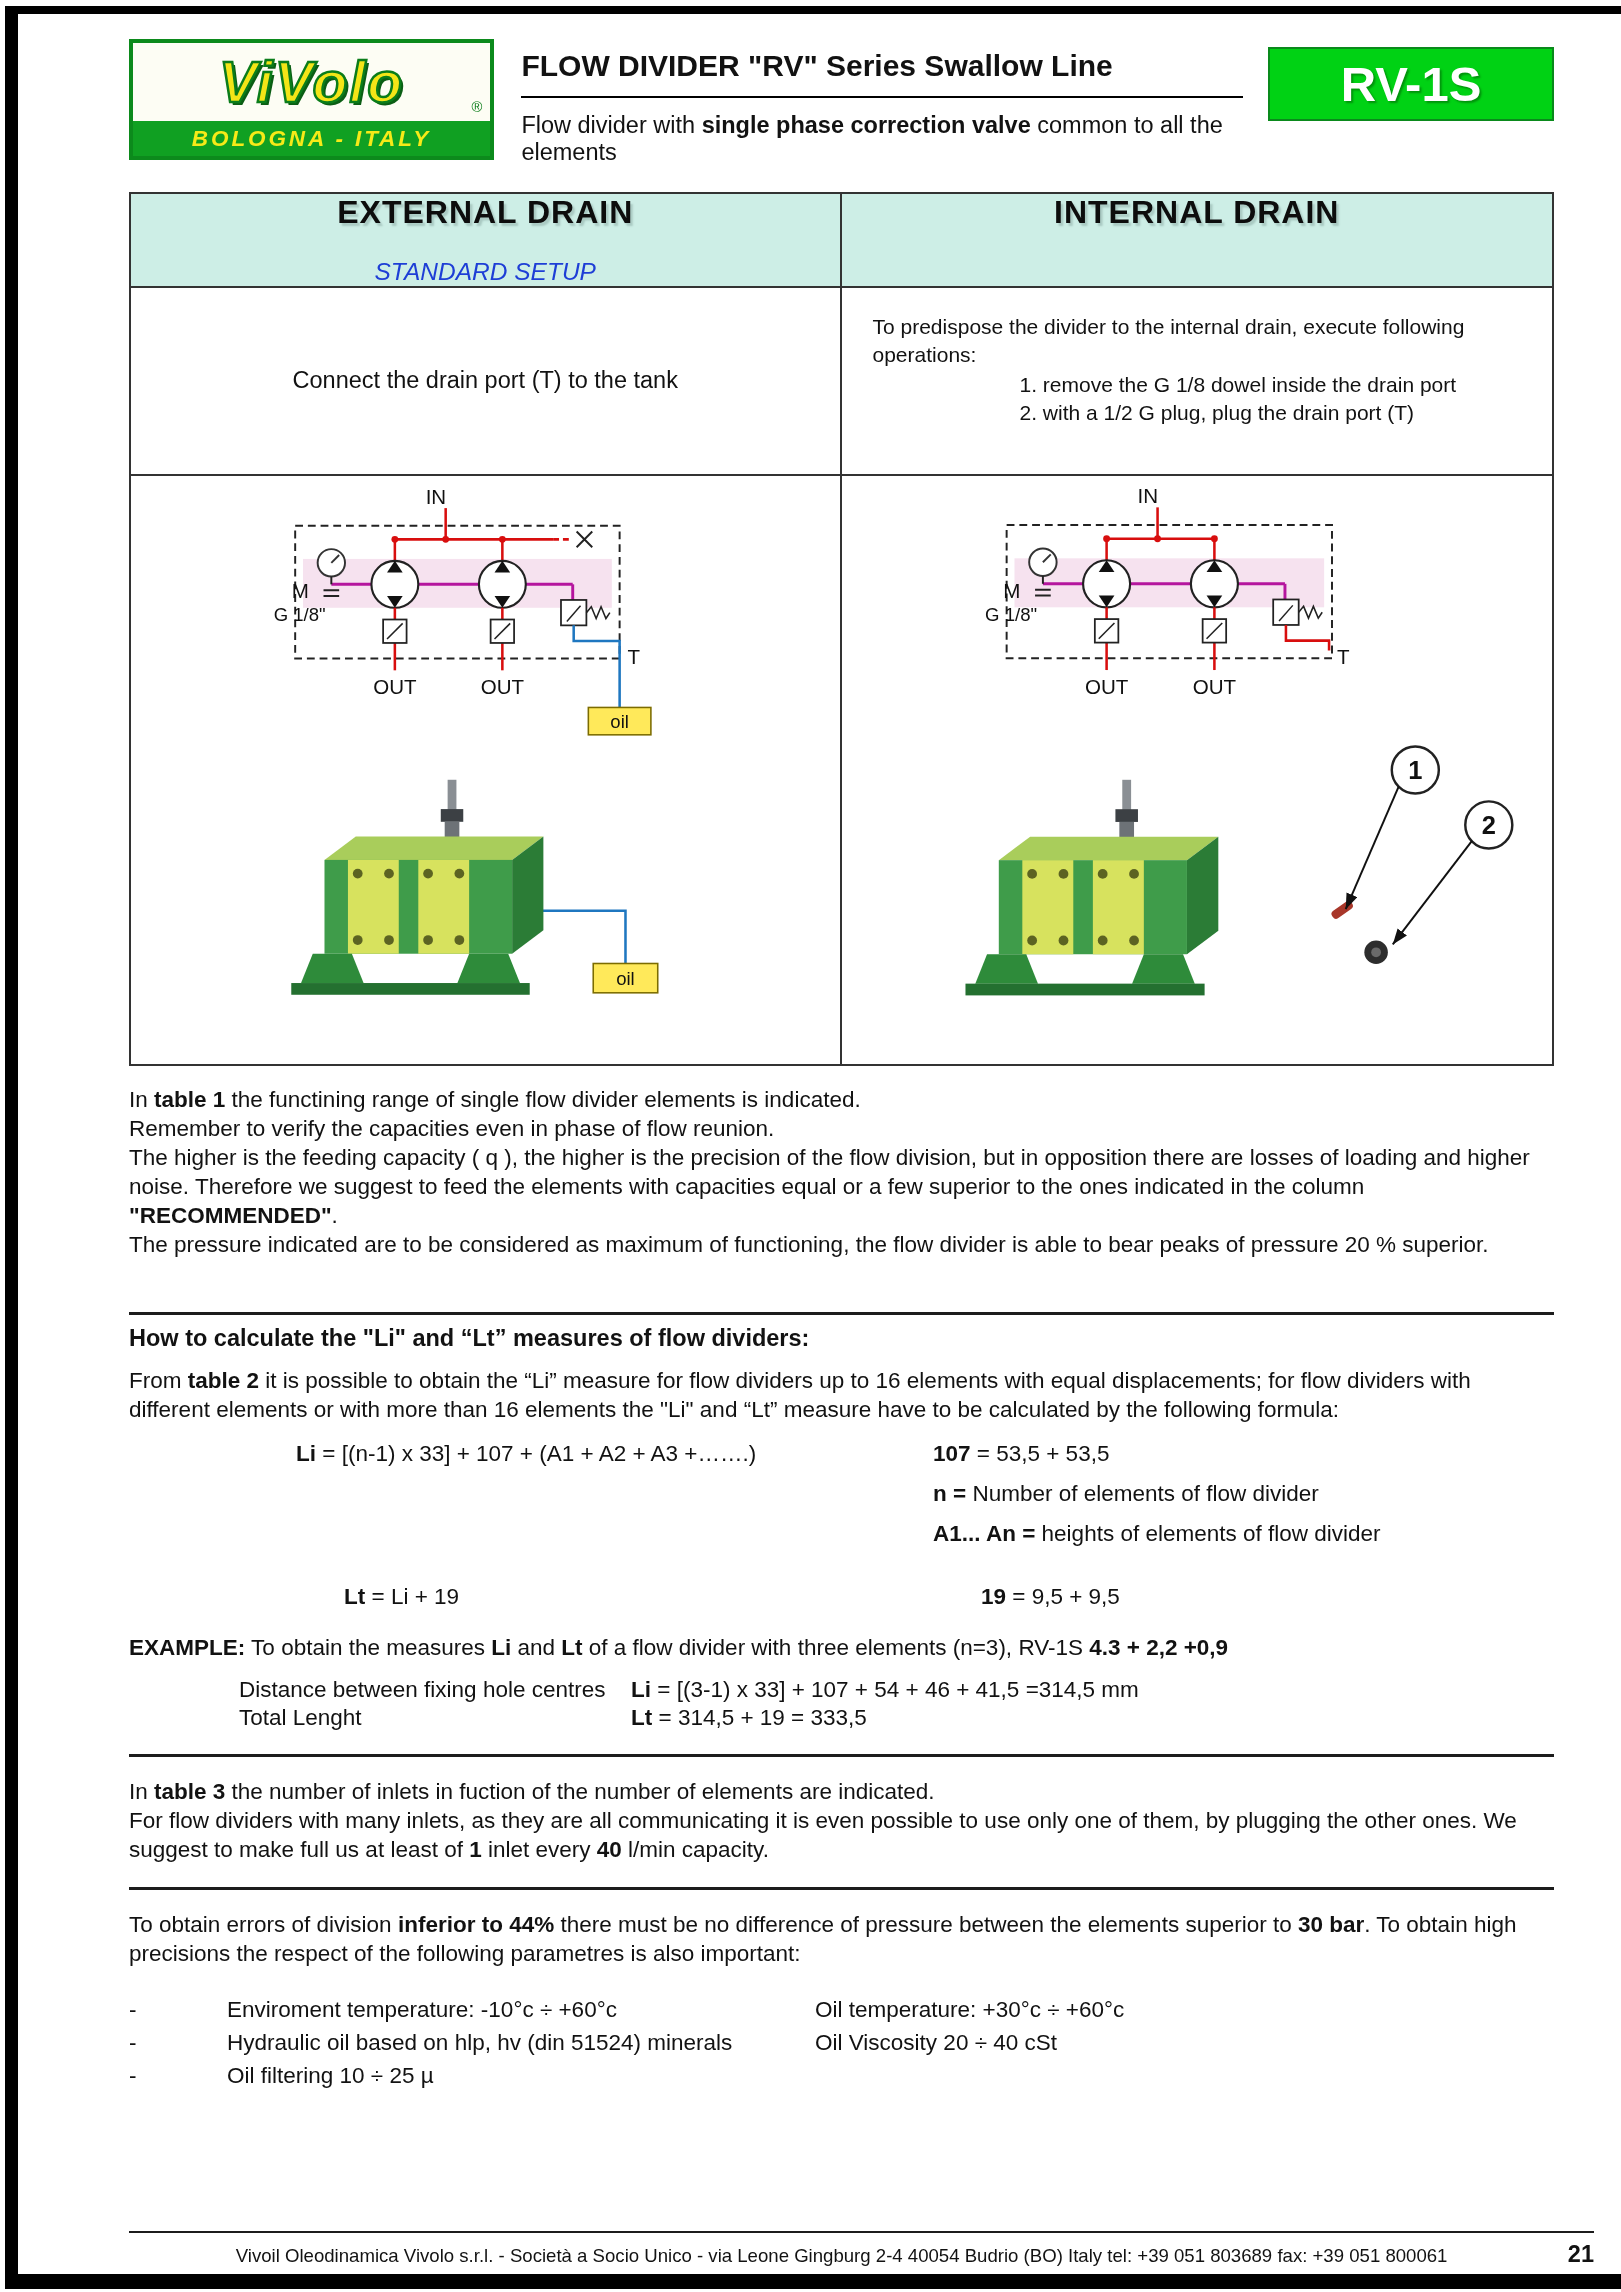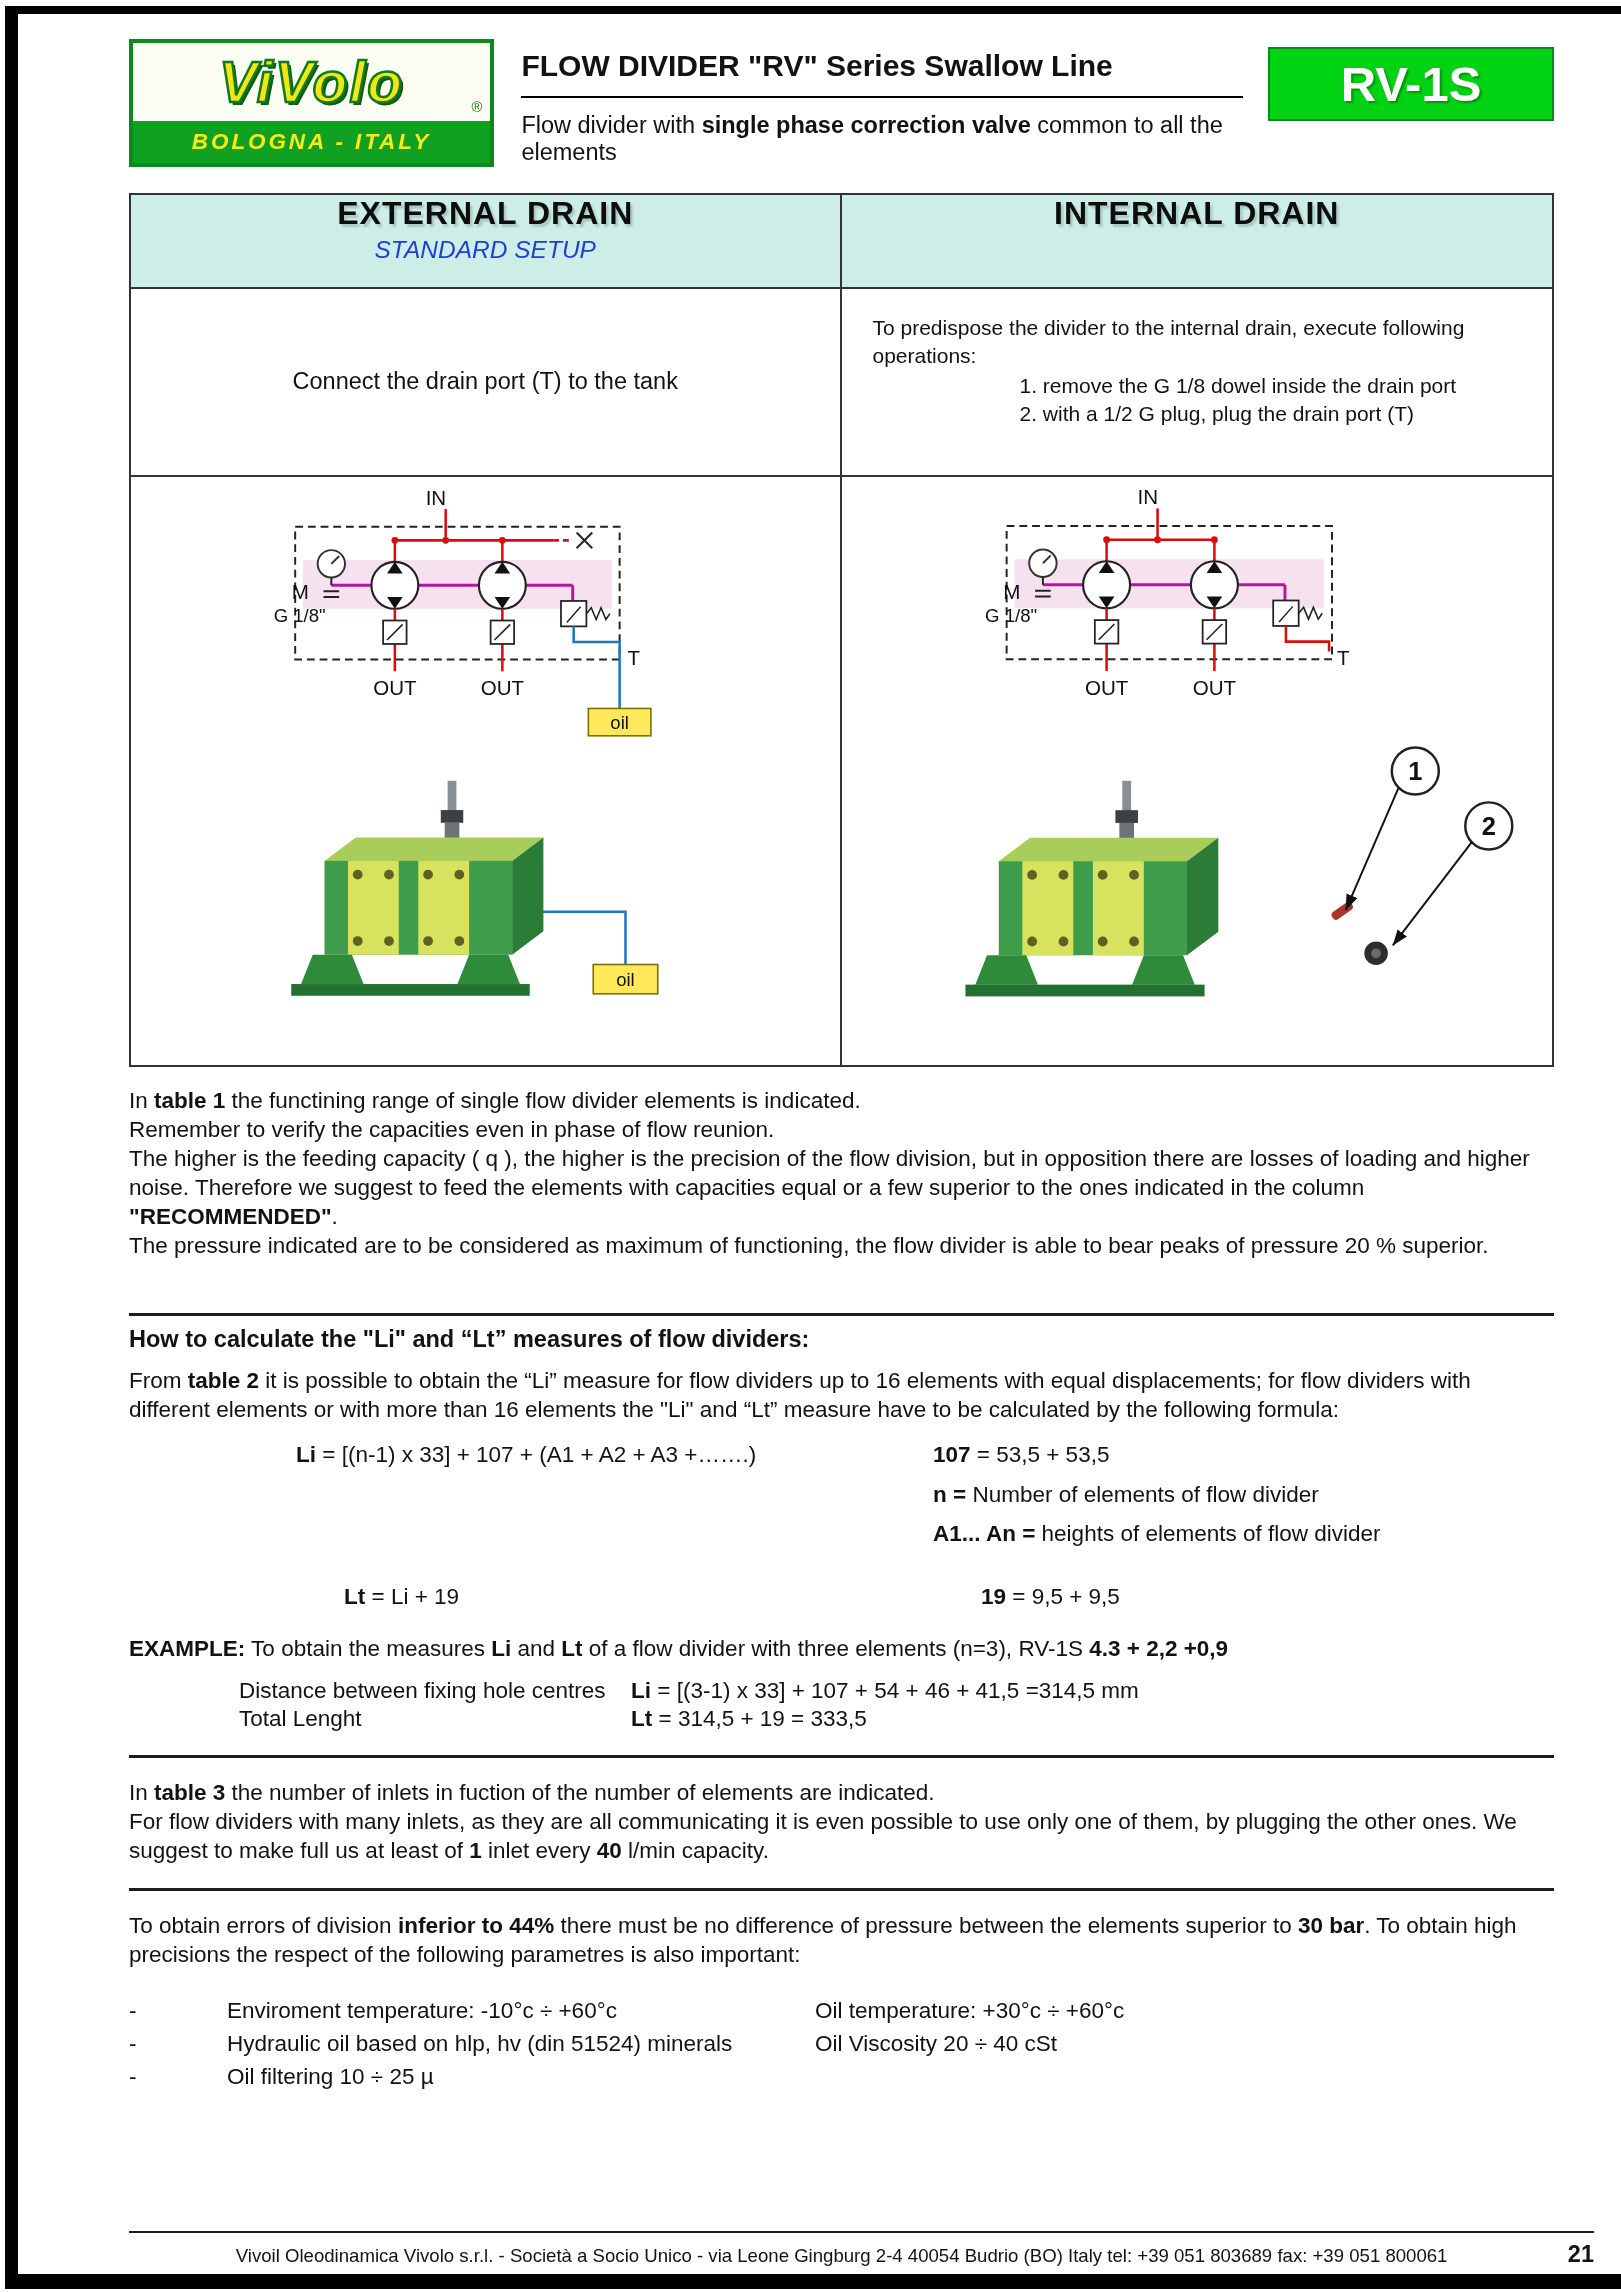--- a/index.html
+++ b/index.html
@@ -17,36 +17,36 @@
 
   
   .header { display:flex; align-items:flex-start; }
   .logo { width:365px; border:4.9px solid #0c8a1c; background:#fff; box-sizing:border-box; flex:none; }
   .logo-top { position:relative; height:78px; display:flex; align-items:center; justify-content:center; background:#fdfdf4; }
   .logo-word {
     font-size:57px; font-weight:900; font-style:italic; letter-spacing:2px;
     color:#f3e517; -webkit-text-stroke:2.5px #0b7d1a; text-shadow:2.9px 2.9px 0 #0b5e14;
   }
   .logo-reg { position:absolute; right:7.8px; bottom:5.9px; font-size:14.7px; color:#0b7d1a; font-style:normal; }
-  .logo-band { height:42px; background:#10a022; color:#f6ea18; font-weight:bold; font-style:italic;
+  .logo-band { height:35px; background:#10a022; color:#f6ea18; font-weight:bold; font-style:italic;
     display:flex; align-items:center; justify-content:center; font-size:22.5px; letter-spacing:2.9px; }
   .head-mid { flex:1; padding:9.8px 25.5px 0 27.4px; }
   .doc-title { font-size:30px; font-weight:bold; padding-bottom:13.7px; border-bottom:2.9px solid #000; }
   .subtitle { padding-top:13.7px; font-size:23.5px; }
   .badge { flex:none; width:286px; height:74px; margin-top:7.8px; background:#00d214; border:2px solid #0a8a1c;
     color:#fff; font-weight:bold; font-size:49px; display:flex; align-items:center; justify-content:center;
     text-shadow:2px 2px 2px rgba(0,70,0,.45); box-sizing:border-box; }
 
   
   .drain-table { margin-top:25.5px; border:2.9px solid #333; display:grid;
     grid-template-columns:1fr 1fr; grid-template-rows:94px 188px 588px; }
   .tc { border-right:2px solid #333; border-bottom:2px solid #333; box-sizing:border-box; background:#fff; }
   .tc.last-col { border-right:none; }
   .tc.last-row { border-bottom:none; }
-  .tc.hdr { background:#cdeee6; display:flex; flex-direction:column; align-items:center; justify-content:flex-start; }
+  .tc.hdr { background:#cdeee6; display:flex; flex-direction:column; align-items:center; justify-content:space-between; }
   .hdr-title { font-size:32px; font-weight:800; letter-spacing:1px; color:#0d0d0d; text-shadow:2.5px 2.5px 2px #a9c9c2; }
   .hdr-sub { font-size:24.5px; font-style:italic; color:#1e3ed6; margin-top:4.9px; }
   .instr-left { display:flex; align-items:center; justify-content:center; font-size:23.5px; text-align:center; padding:0 39px; }
   .instr-right { padding:25.5px 27.4px 0 31px; font-size:21px; line-height:28px; }
   .steps { margin-left:147px; margin-top:2px; }
   .cell-svg { width:100%; height:100%; display:block; }
 
   
   .dash { fill:none; stroke:#222; stroke-width:2; stroke-dasharray:8 5; }
   .red  { stroke:#d80e0e; stroke-width:2.6; fill:none; }

